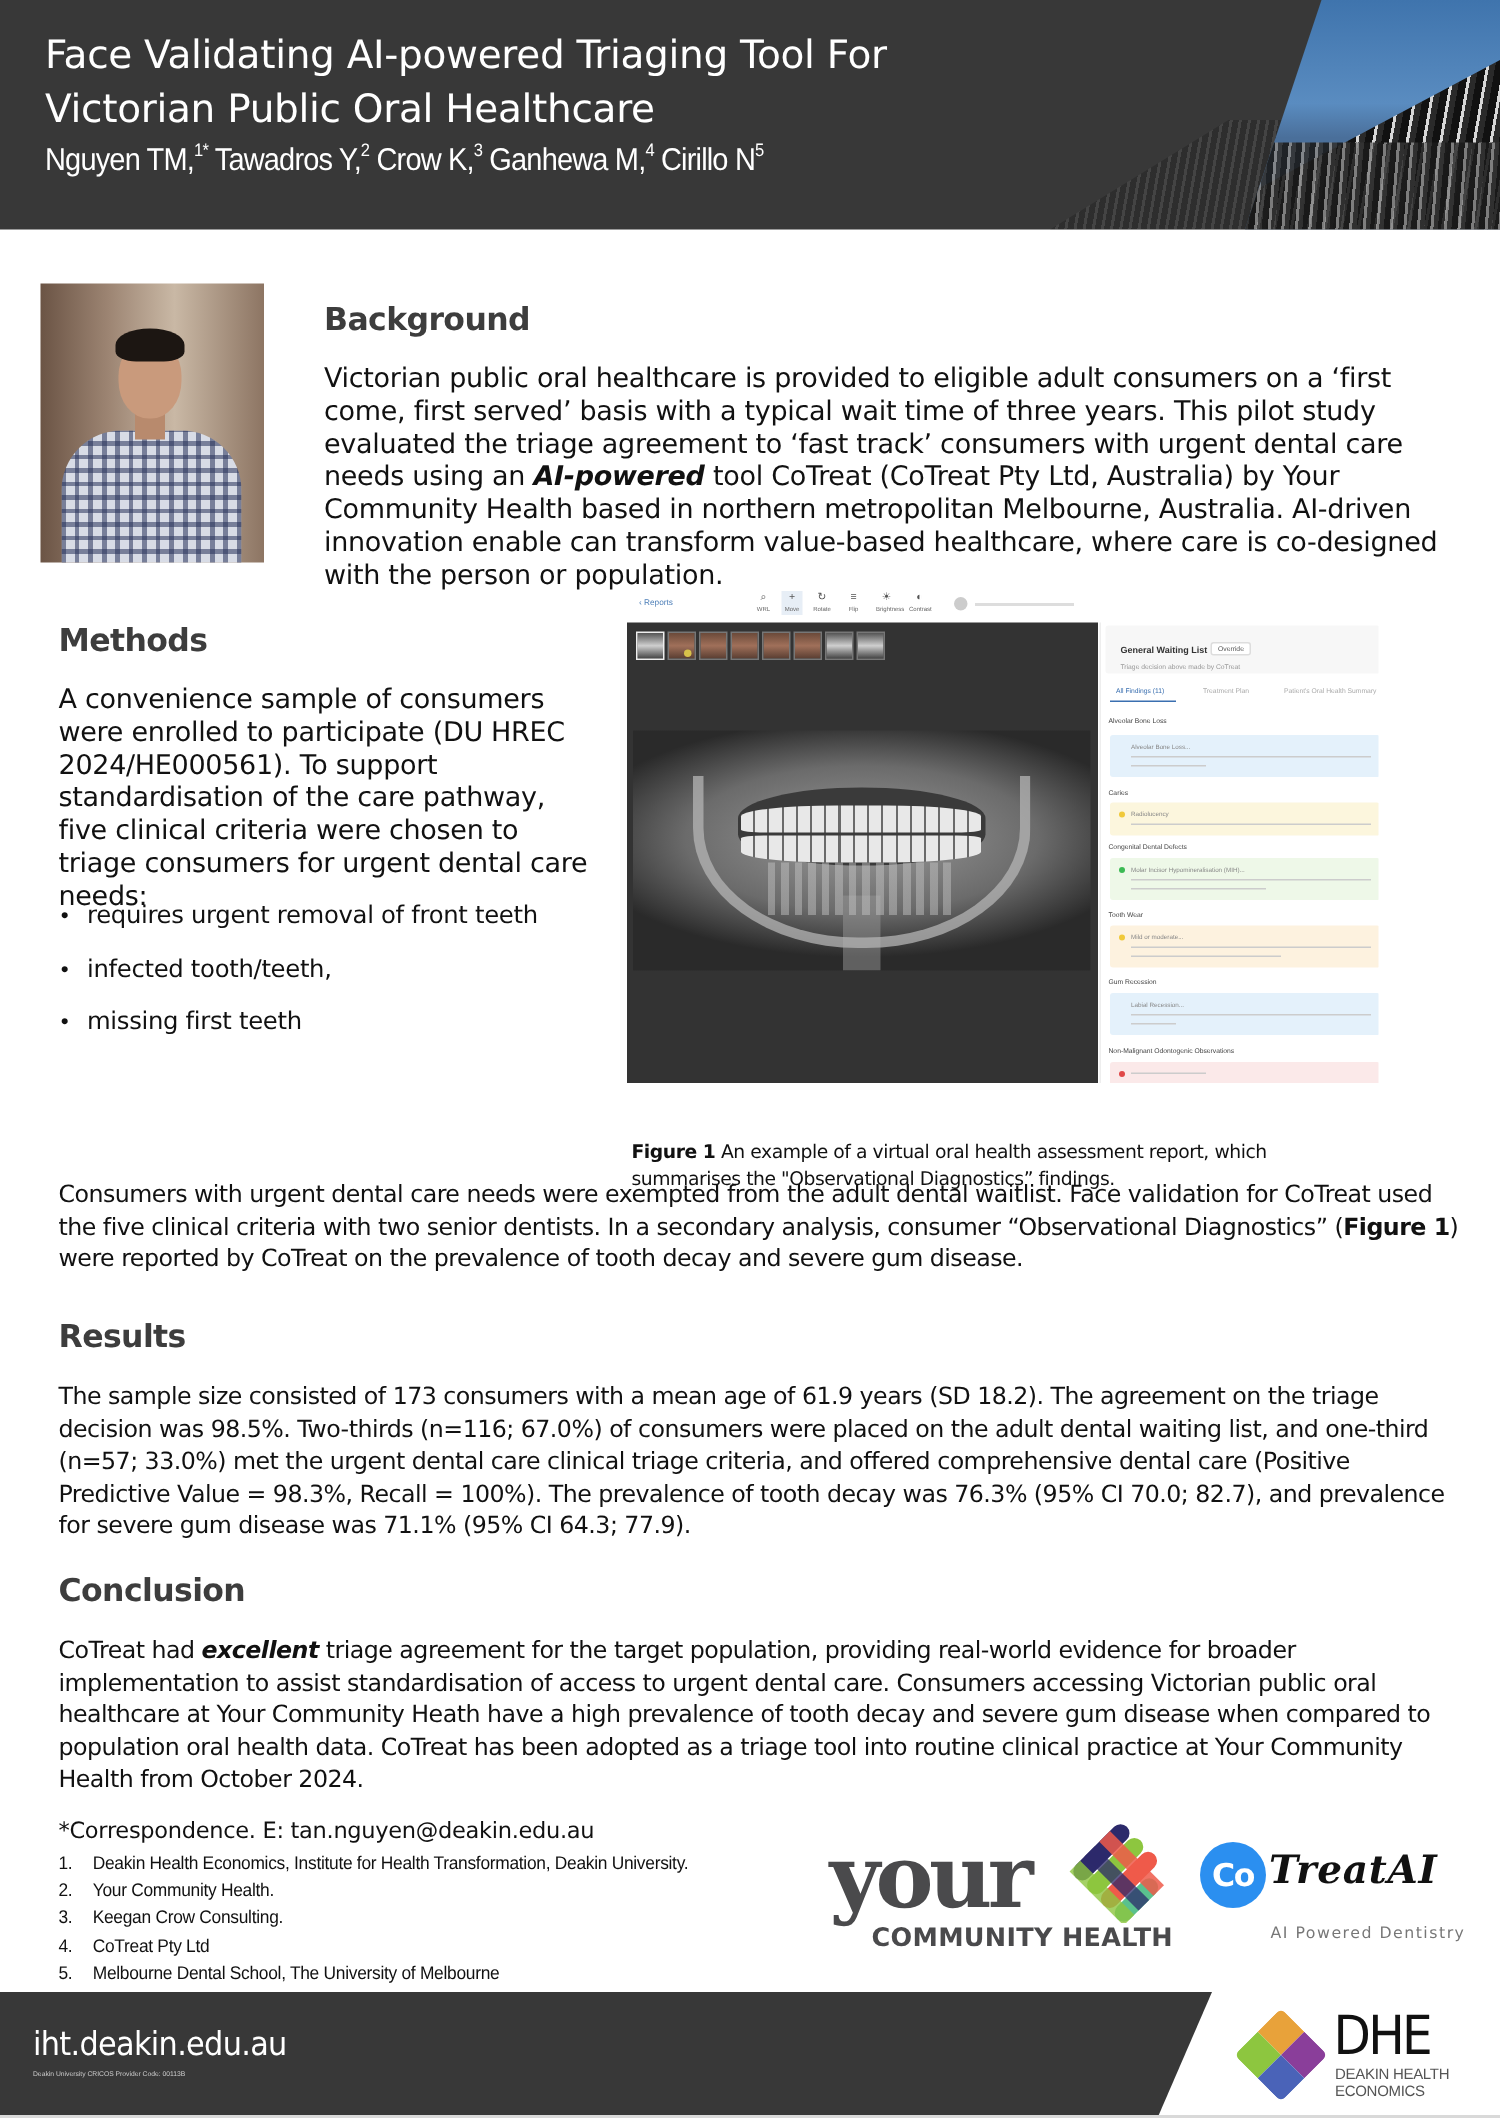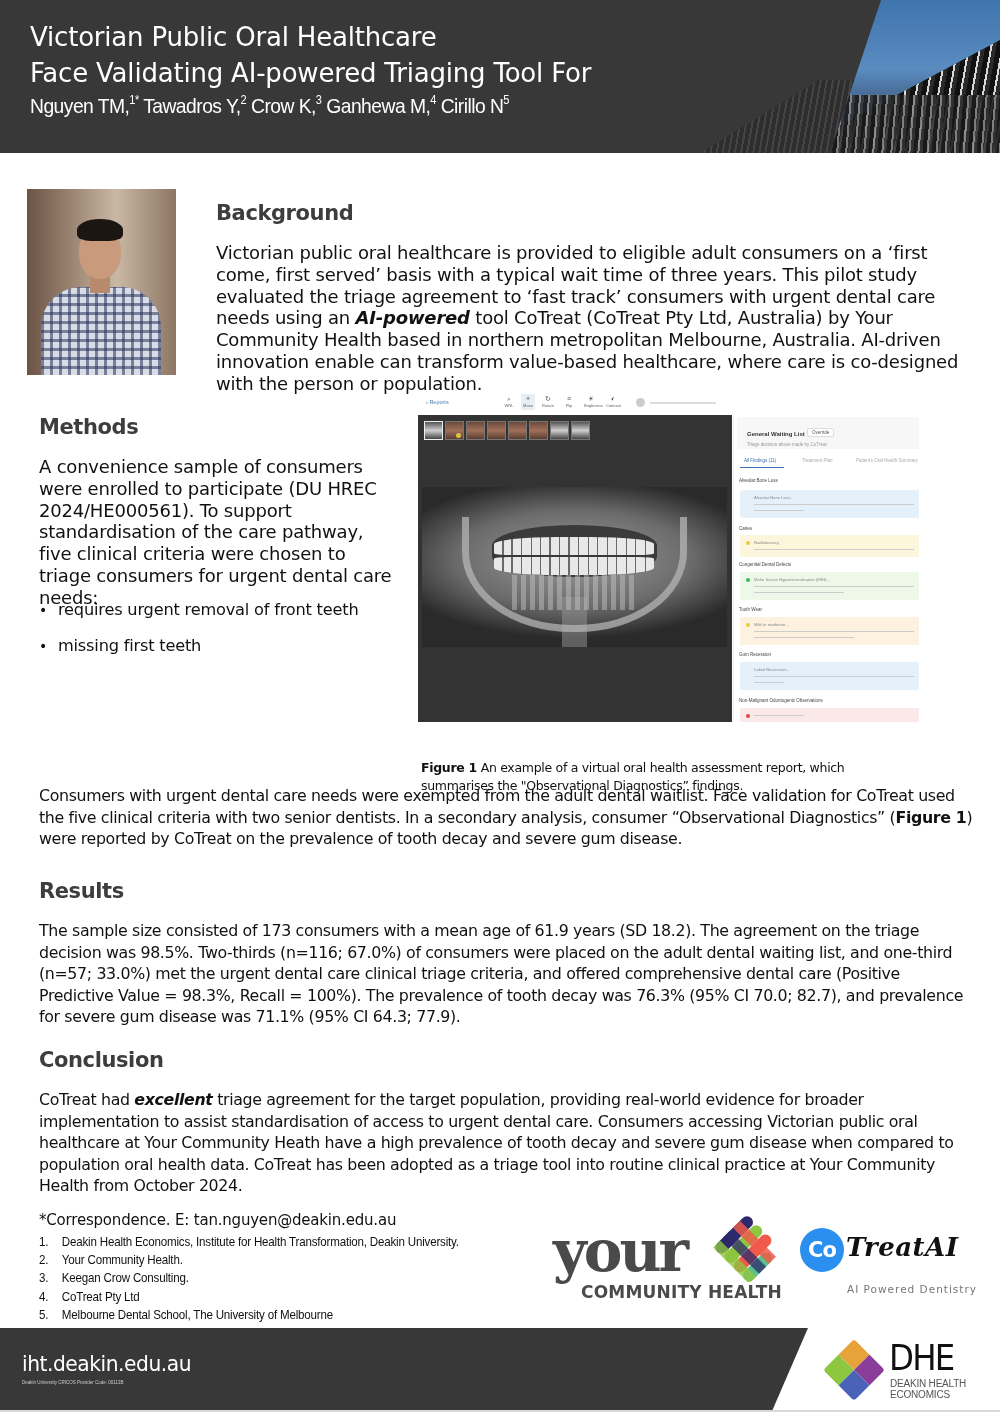--- a/index.html
+++ b/index.html
@@ -135,42 +135,43 @@
 </head>
 <body>
 
 <div class="header">
   <div class="header-shadow"></div>
   <div class="header-photo">
     <div class="fins"></div>
     <div class="fins2"></div>
   </div>
   <h1 class="title">
+    <span class="title-line">Face Validating AI-powered Triaging Tool For</span>
     <span class="title-line">Victorian Public Oral Healthcare</span>
-    <span class="title-line">Face Validating AI-powered Triaging Tool For</span>
   </h1>
   <div class="authors">
     <span><span>Nguyen TM,</span><sup>1*</sup></span><span><span> Tawadros Y,</span><sup>2</sup></span><span><span> Crow K,</span><sup>3</sup></span><span><span> Ganhewa M,</span><sup>4</sup></span><span><span> Cirillo N</span><sup>5</sup></span>
   </div>
 </div>
 
 <div class="portrait">
   <div class="shirt"></div>
   <div class="neck"></div>
   <div class="head"></div>
   <div class="hair"></div>
 </div>
 
 <h2 class="h2" style="left:216px; top:201px;">Background</h2>
 <p class="para narrow" style="left:216px; top:242px; width:750px;"><span>Victorian public oral healthcare is provided to eligible adult consumers on a ‘first come, first served’ basis with a typical wait time of three years. This pilot study evaluated the triage agreement to ‘fast track’ consumers with urgent dental care needs using an </span><b><i>AI-powered</i></b><span> tool CoTreat (CoTreat Pty Ltd, Australia) by Your Community Health based in northern metropolitan Melbourne, Australia. AI-driven innovation enable can transform value-based healthcare, where care is co-designed with the person or population.</span></p>
 
 <h2 class="h2" style="left:39px; top:415px;">Methods</h2>
 <p class="para narrow" style="left:39px; top:456px; width:360px;">A convenience sample of consumers were enrolled to participate (DU HREC 2024/HE000561). To support standardisation of the care pathway, five clinical criteria were chosen to triage consumers  for urgent dental care needs:</p>
 <ul class="methods-list">
   <li><span class="bullet">•</span><span>requires urgent removal of front teeth</span></li>
+  <li><span class="bullet">•</span><span>infected tooth/teeth,</span></li>
   <li><span class="bullet">•</span><span>missing first teeth</span></li>
 </ul>
 
 <div class="figure">
   <div class="fig-toolbar">
     <span class="fig-back">‹ <span>Reports</span></span>
     <span class="fig-tool" style="left:84px;"><span class="ico">⌕</span><span>WRL</span></span>
     <span class="fig-tool active" style="left:103px;"><span class="ico">+</span><span>Move</span></span>
     <span class="fig-tool" style="left:123px;"><span class="ico">↻</span><span>Rotate</span></span>
     <span class="fig-tool" style="left:144px;"><span class="ico">≡</span><span>Flip</span></span>

